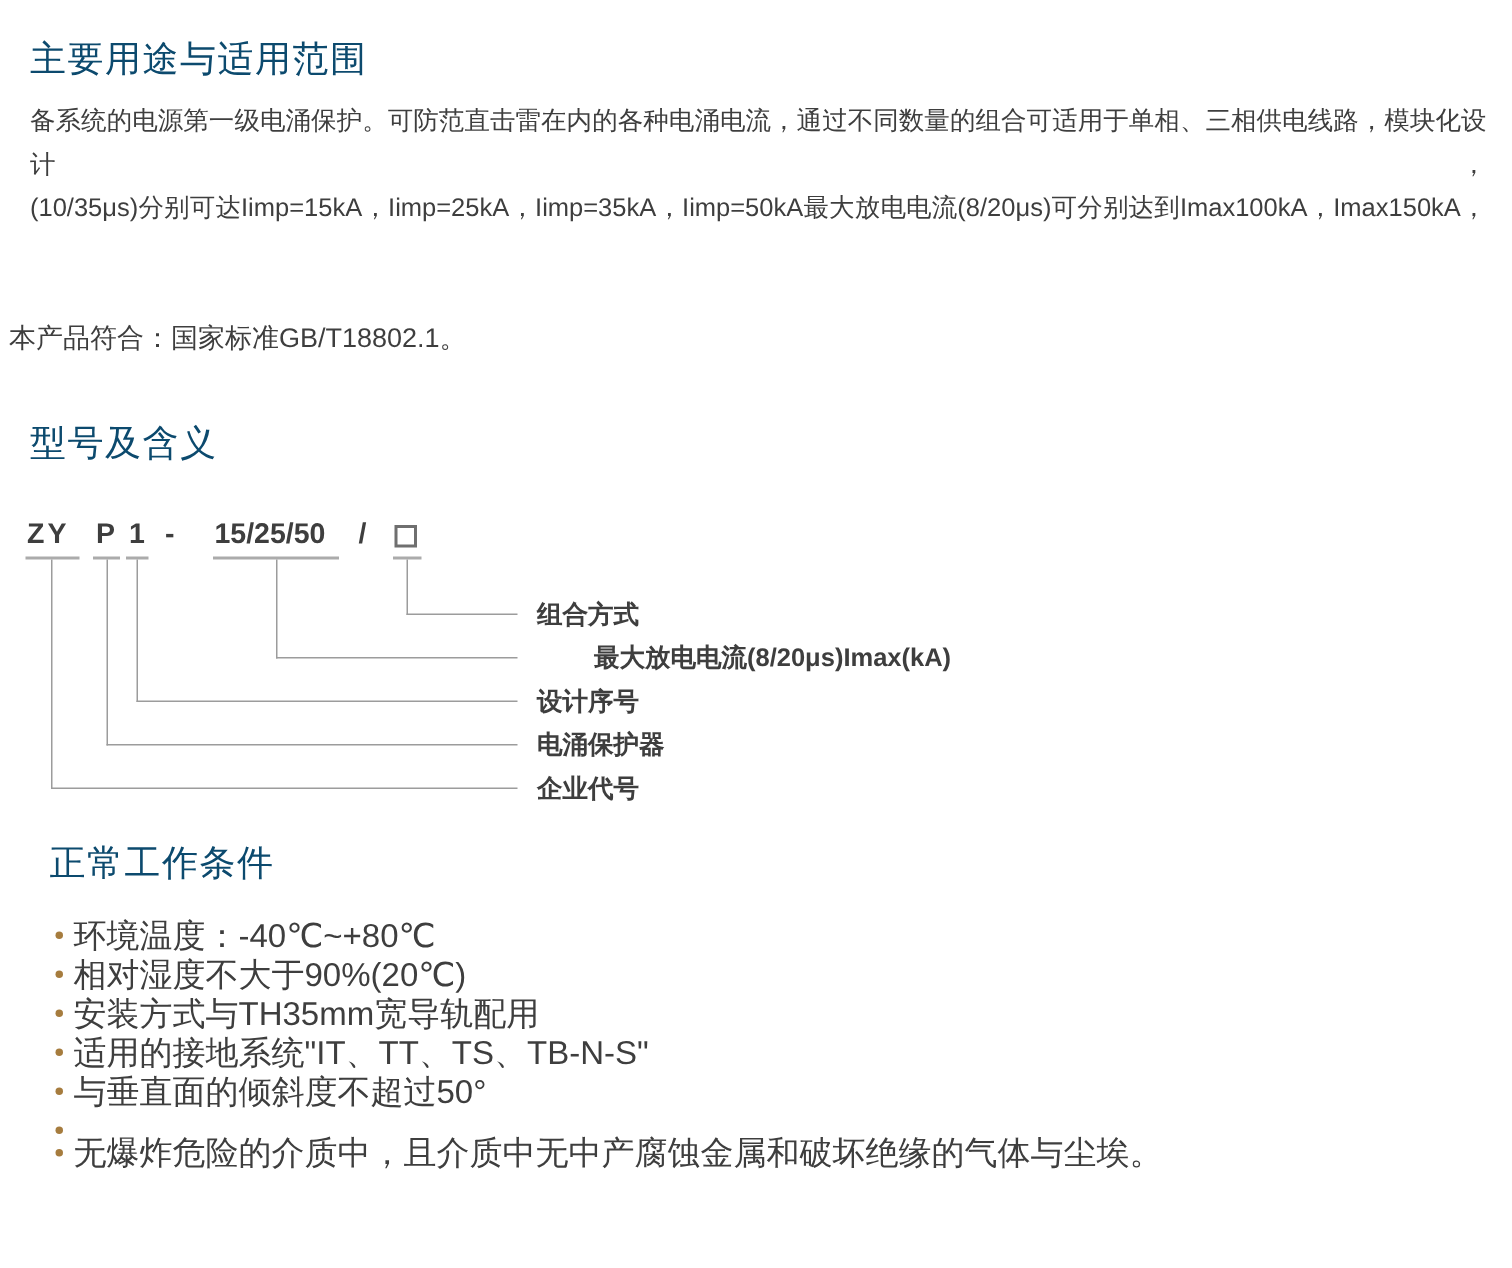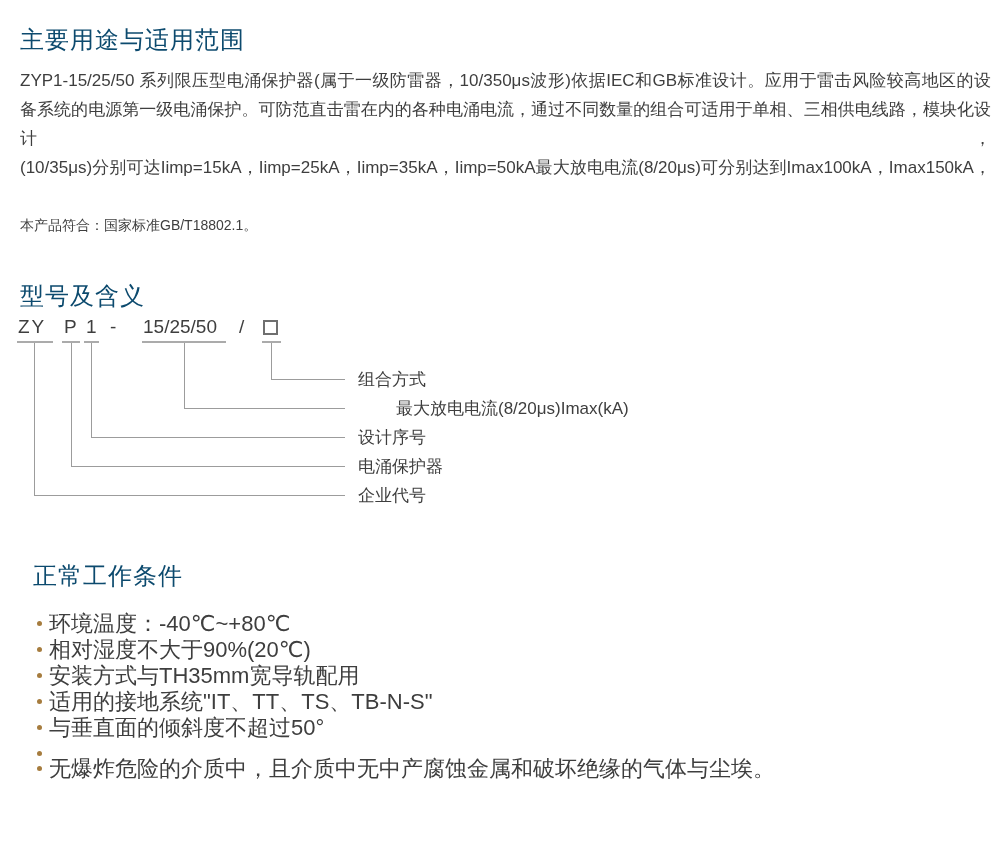--- a/index.html
+++ b/index.html
@@ -26,28 +26,28 @@
   
   #usage-paragraph {
     position: absolute;
     left: 20px; top: 66px; width: 971px;
     font-size: 17px; line-height: 29px;
   }
   .para-line { text-align: justify; }
   .para-line.justify-full { text-align-last: justify; }
   #compliance-line {
     position: absolute;
-    left: 20px; top: 211px; width: 971px;
-    font-size: 14px; line-height: 29px;
+    left: 6px; top: 211px; width: 971px;
+    font-size: 18px; line-height: 29px;
   }
 
   
   #model-diagram {
     position: absolute;
-    left: 0; top: 312px; width: 720px; height: 210px;
+    left: 0; top: 342px; width: 720px; height: 210px; font-weight: bold;
   }
   .code-part {
     position: absolute;
     top: 4px;
     font-size: 19px;
     line-height: 22px;
     color: #3e3e3e;
   }
   .code-underline {
     position: absolute;
@@ -96,21 +96,20 @@
     background: #a67c3e;
     margin: 10px 7px 0 0;
   }
 </style>
 </head>
 <body>
 
 <h2 id="title-usage" class="section-title">主要用途与适用范围</h2>
 
 <div id="usage-paragraph">
-  <div class="para-line justify-full">ZYP1-15/25/50 系列限压型电涌保护器(属于一级防雷器，10/350μs波形)依据IEC和GB标准设计。应用于雷击风险较高地区的设</div>
   <div class="para-line justify-full">备系统的电源第一级电涌保护。可防范直击雷在内的各种电涌电流，通过不同数量的组合可适用于单相、三相供电线路，模块化设计，</div>
   <div class="para-line justify-full">(10/35μs)分别可达Iimp=15kA，Iimp=25kA，Iimp=35kA，Iimp=50kA最大放电电流(8/20μs)可分别达到Imax100kA，Imax150kA，</div>
 </div>
 
 <div id="compliance-line">本产品符合：国家标准GB/T18802.1。</div>
 
 <h2 id="title-model" class="section-title">型号及含义</h2>
 
 <div id="model-diagram">
 

